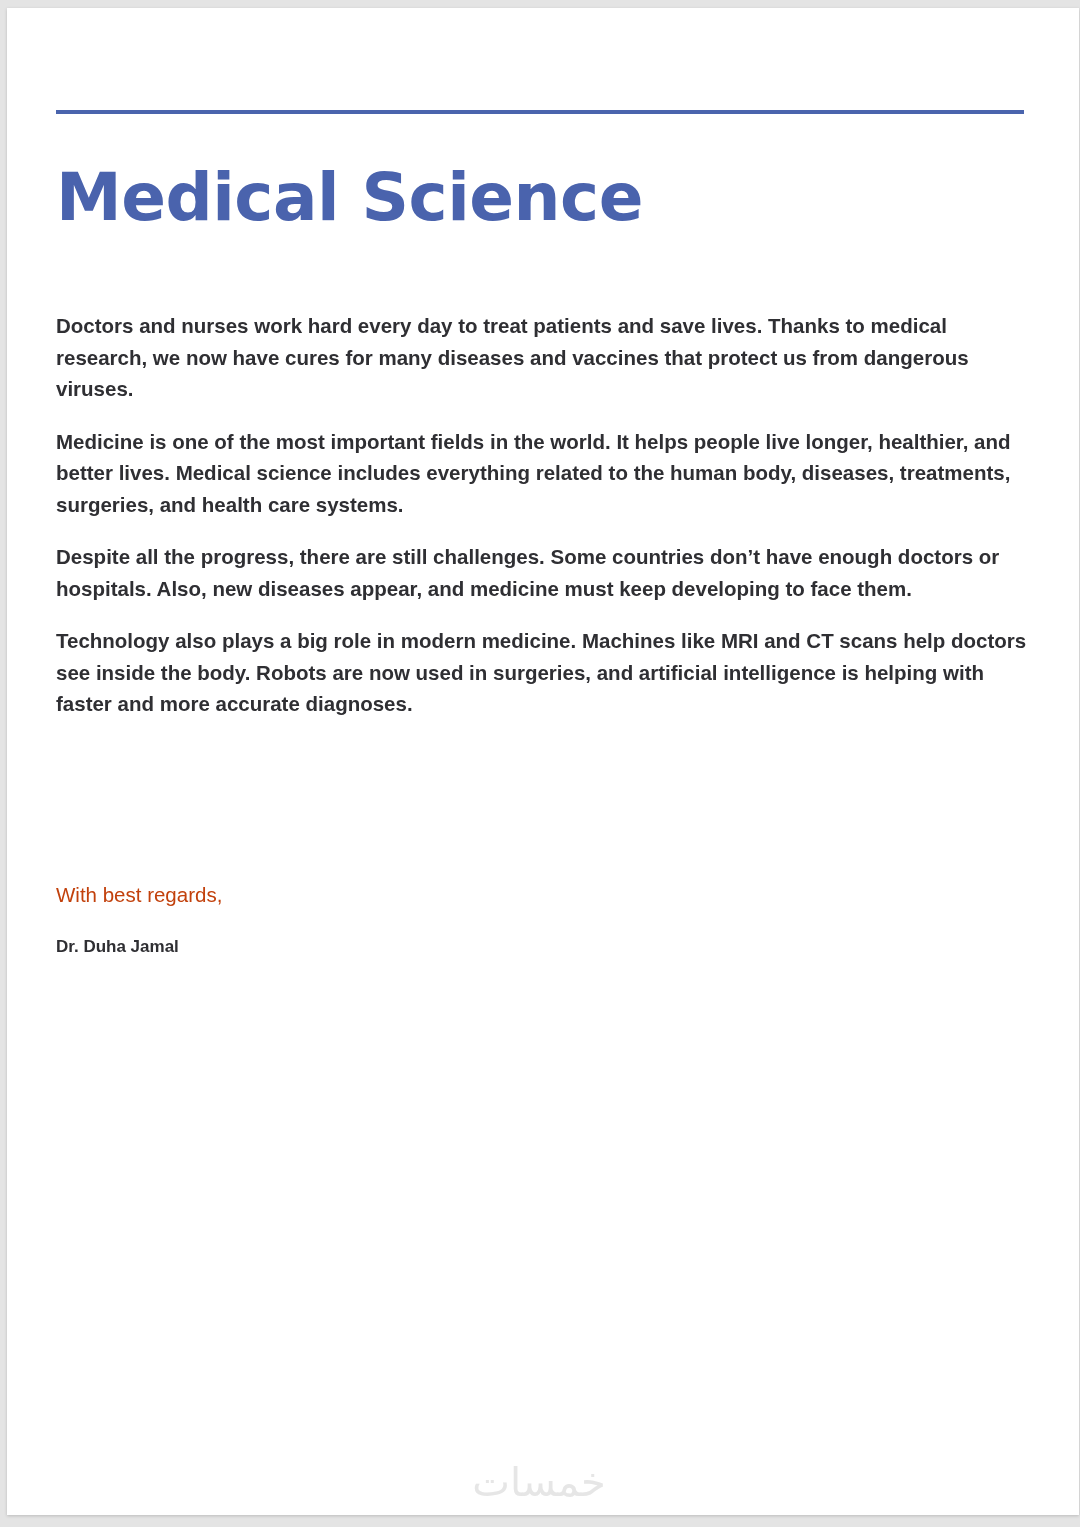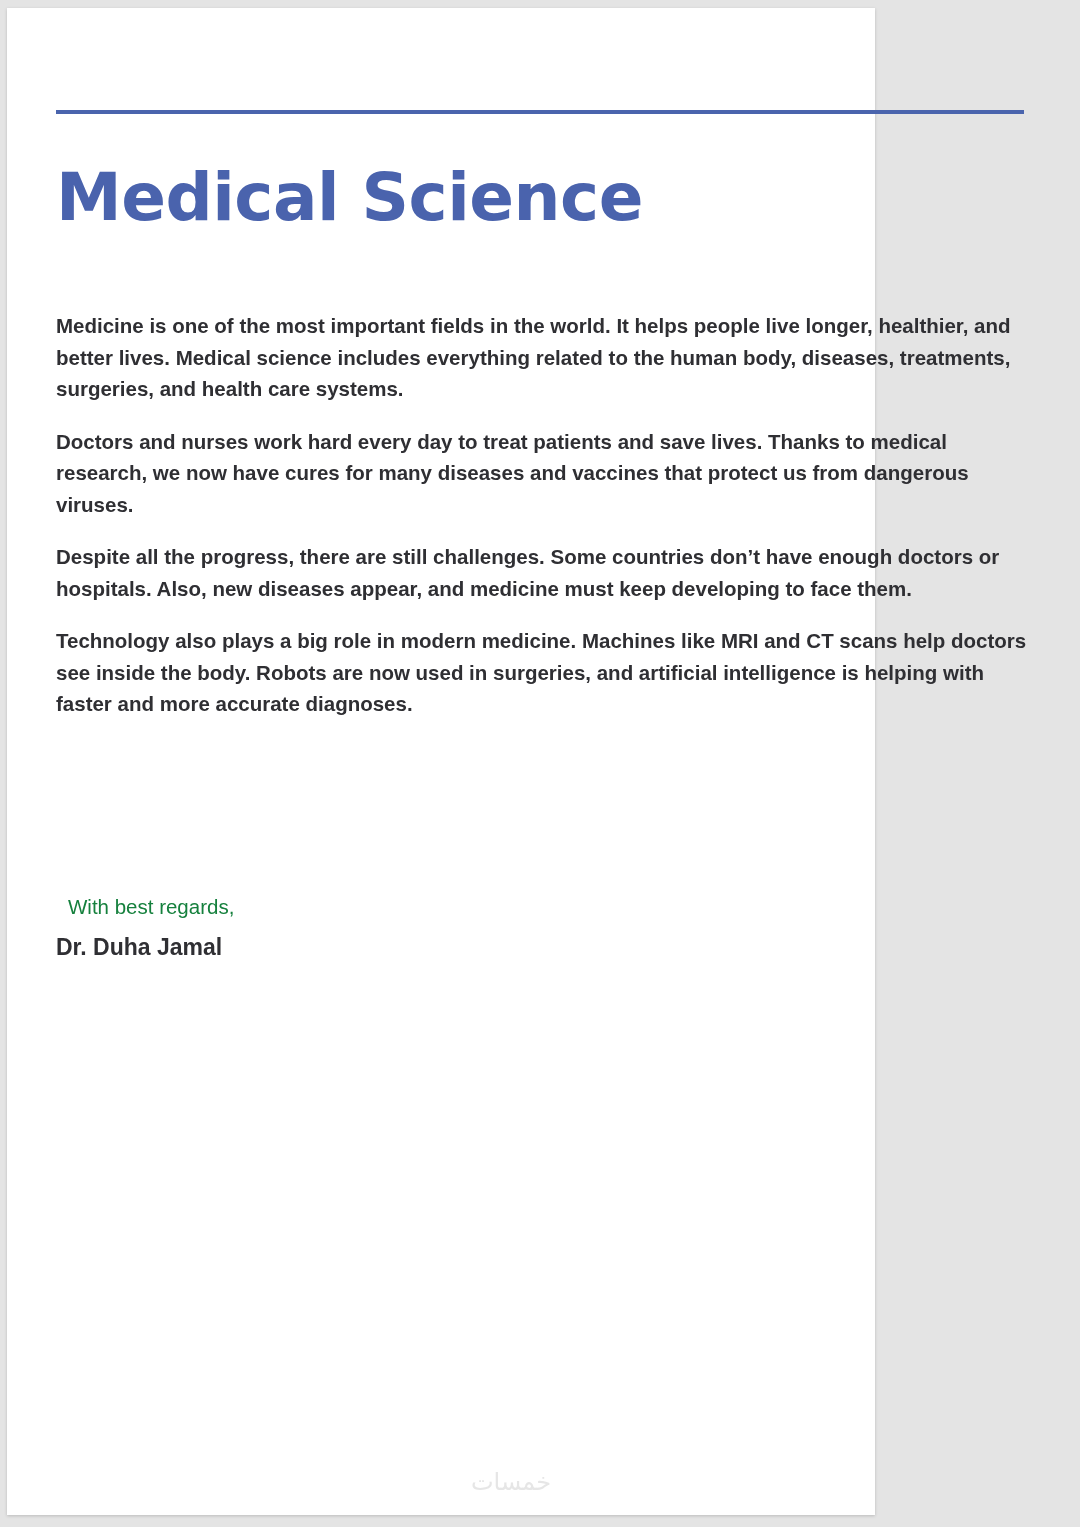--- a/index.html
+++ b/index.html
@@ -11,21 +11,21 @@
       height: 1527px;
       background: #e4e4e4;
       position: relative;
       overflow: hidden;
       font-family: "Liberation Sans", sans-serif;
     }
     .page {
       position: absolute;
       left: 7px;
       top: 8px;
-      width: 868px;
+      width: 1072px;
       height: 1507px;
       background: #ffffff;
       box-shadow: 0 1px 3px rgba(0,0,0,0.18);
     }
     .rule {
       position: absolute;
       left: 49px;
       top: 102px;
       width: 968px;
       height: 4px;
@@ -55,61 +55,61 @@
       font-family: "Liberation Sans", sans-serif;
       font-weight: bold;
       font-size: 20.5px;
       line-height: 31.5px;
       color: #2f2f33;
     }
     .closing {
       position: absolute;
       left: 49px;
       top: 872px;
-      margin: 12px;
+      margin: 0;
       font-family: "Liberation Sans", sans-serif;
       font-size: 20.5px;
       line-height: 30px;
-      color: #15803d;
+      color: #c2410c;
     }
     .signature {
       position: absolute;
       left: 49px;
       top: 924px;
       margin: 0;
       font-family: "Liberation Sans", sans-serif;
       font-weight: bold;
-      font-size: 23px;
+      font-size: 17px;
       line-height: 30px;
       color: #2f2f33;
     }
     .watermark {
       position: absolute;
       left: 464px;
       top: 1452px;
       width: 136px;
-      text-align: left;
+      text-align: center;
       font-family: "DejaVu Sans", sans-serif;
-      font-size: 24px;
+      font-size: 40px;
       line-height: 44px;
       color: #e6e6e6;
       direction: rtl;
     }
   </style>
 </head>
 <body>
 
 <div class="page">
   <div class="rule"></div>
 
   <h1 class="title">Medical Science</h1>
 
   <div class="body">
+    <p class="para">Doctors and nurses work hard every day to treat patients and save lives. Thanks to medical research, we now have cures for many diseases and vaccines that protect us from dangerous viruses.</p>
     <p class="para">Medicine is one of the most important fields in the world. It helps people live longer, healthier, and better lives. Medical science includes everything related to the human body, diseases, treatments, surgeries, and health care systems.</p>
-    <p class="para">Doctors and nurses work hard every day to treat patients and save lives. Thanks to medical research, we now have cures for many diseases and vaccines that protect us from dangerous viruses.</p>
     <p class="para">Despite all the progress, there are still challenges. Some countries don’t have enough doctors or hospitals. Also, new diseases appear, and medicine must keep developing to face them.</p>
     <p class="para">Technology also plays a big role in modern medicine. Machines like MRI and CT scans help doctors see inside the body. Robots are now used in surgeries, and artificial intelligence is helping with faster and more accurate diagnoses.</p>
   </div>
 
   <p class="closing">With best regards,</p>
   <p class="signature">Dr. Duha Jamal</p>
 
   <div class="watermark">خمسات</div>
 </div>
 

